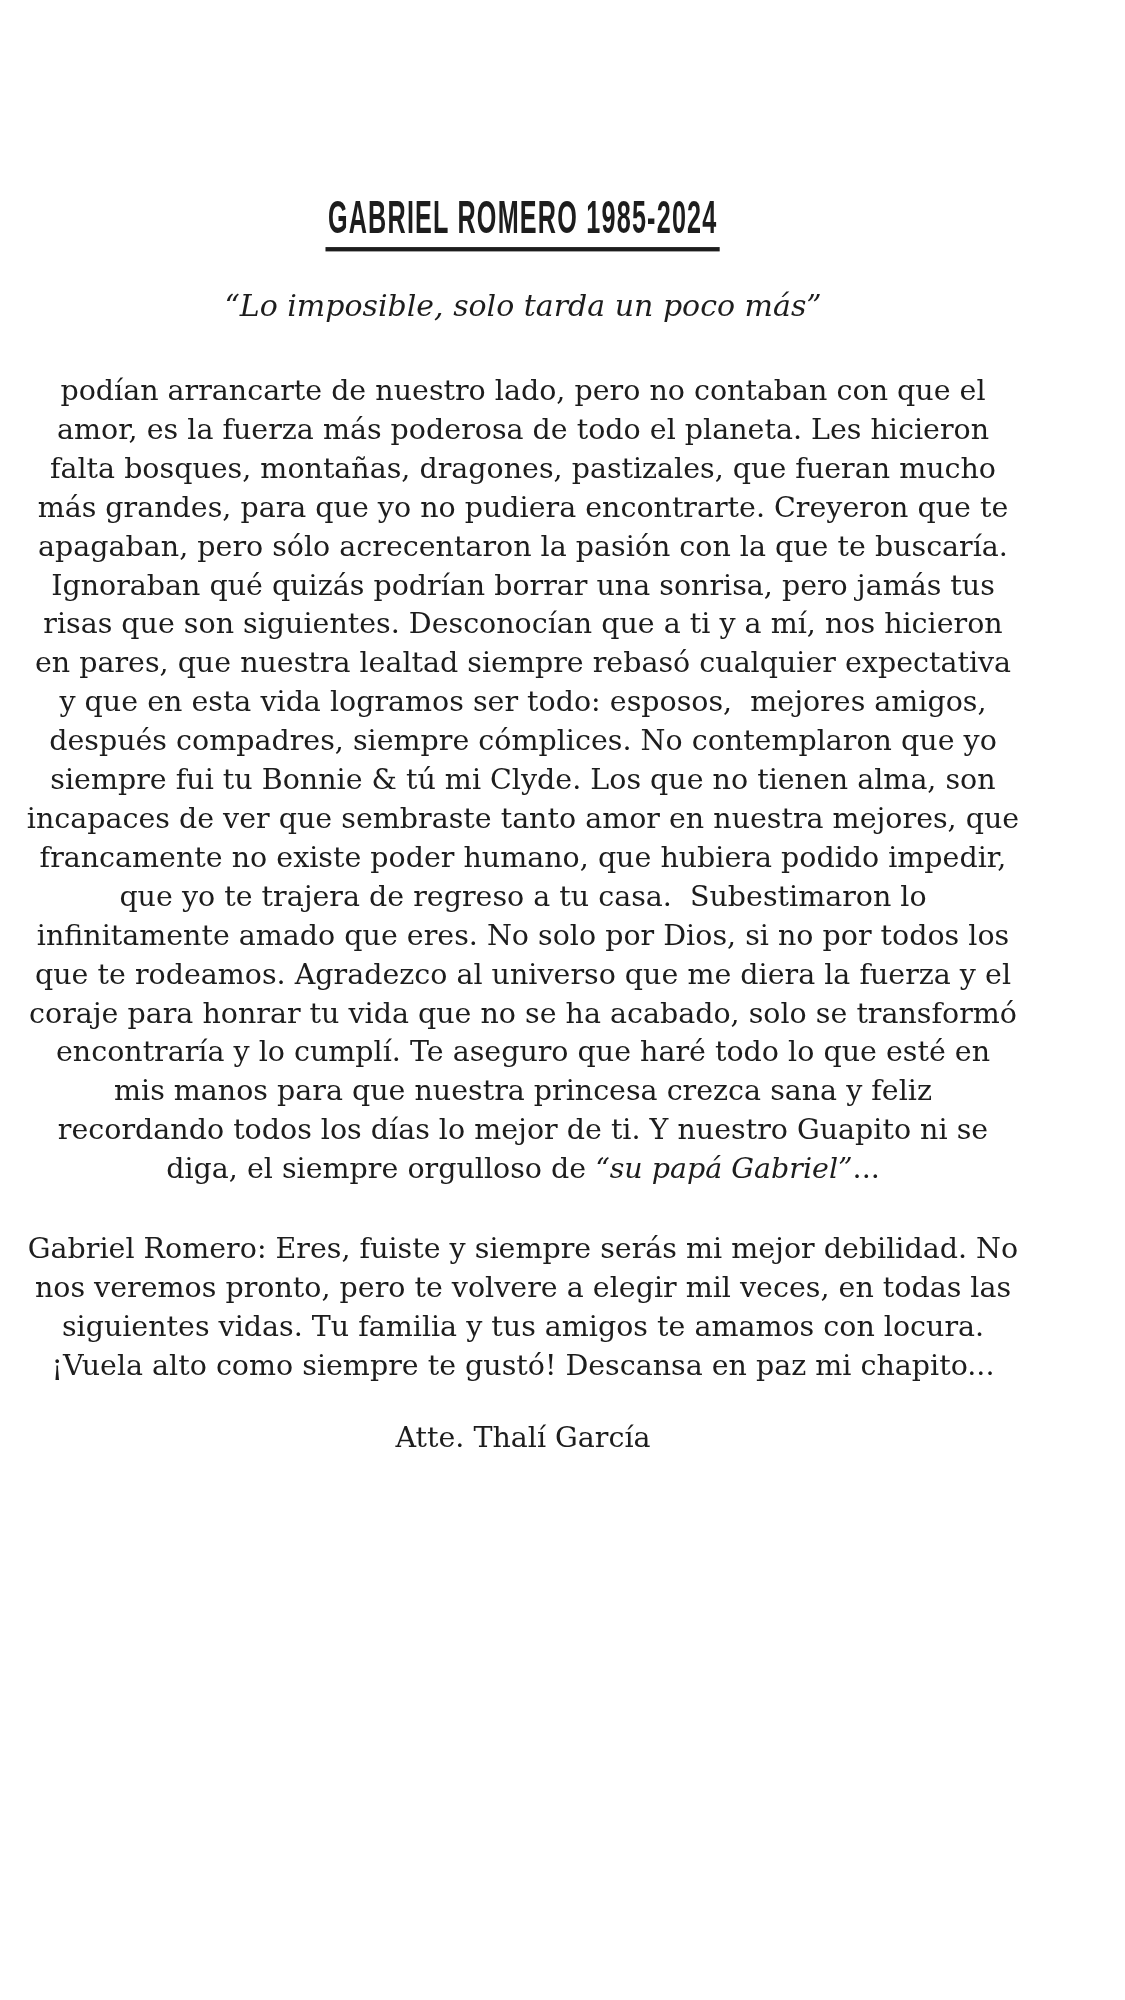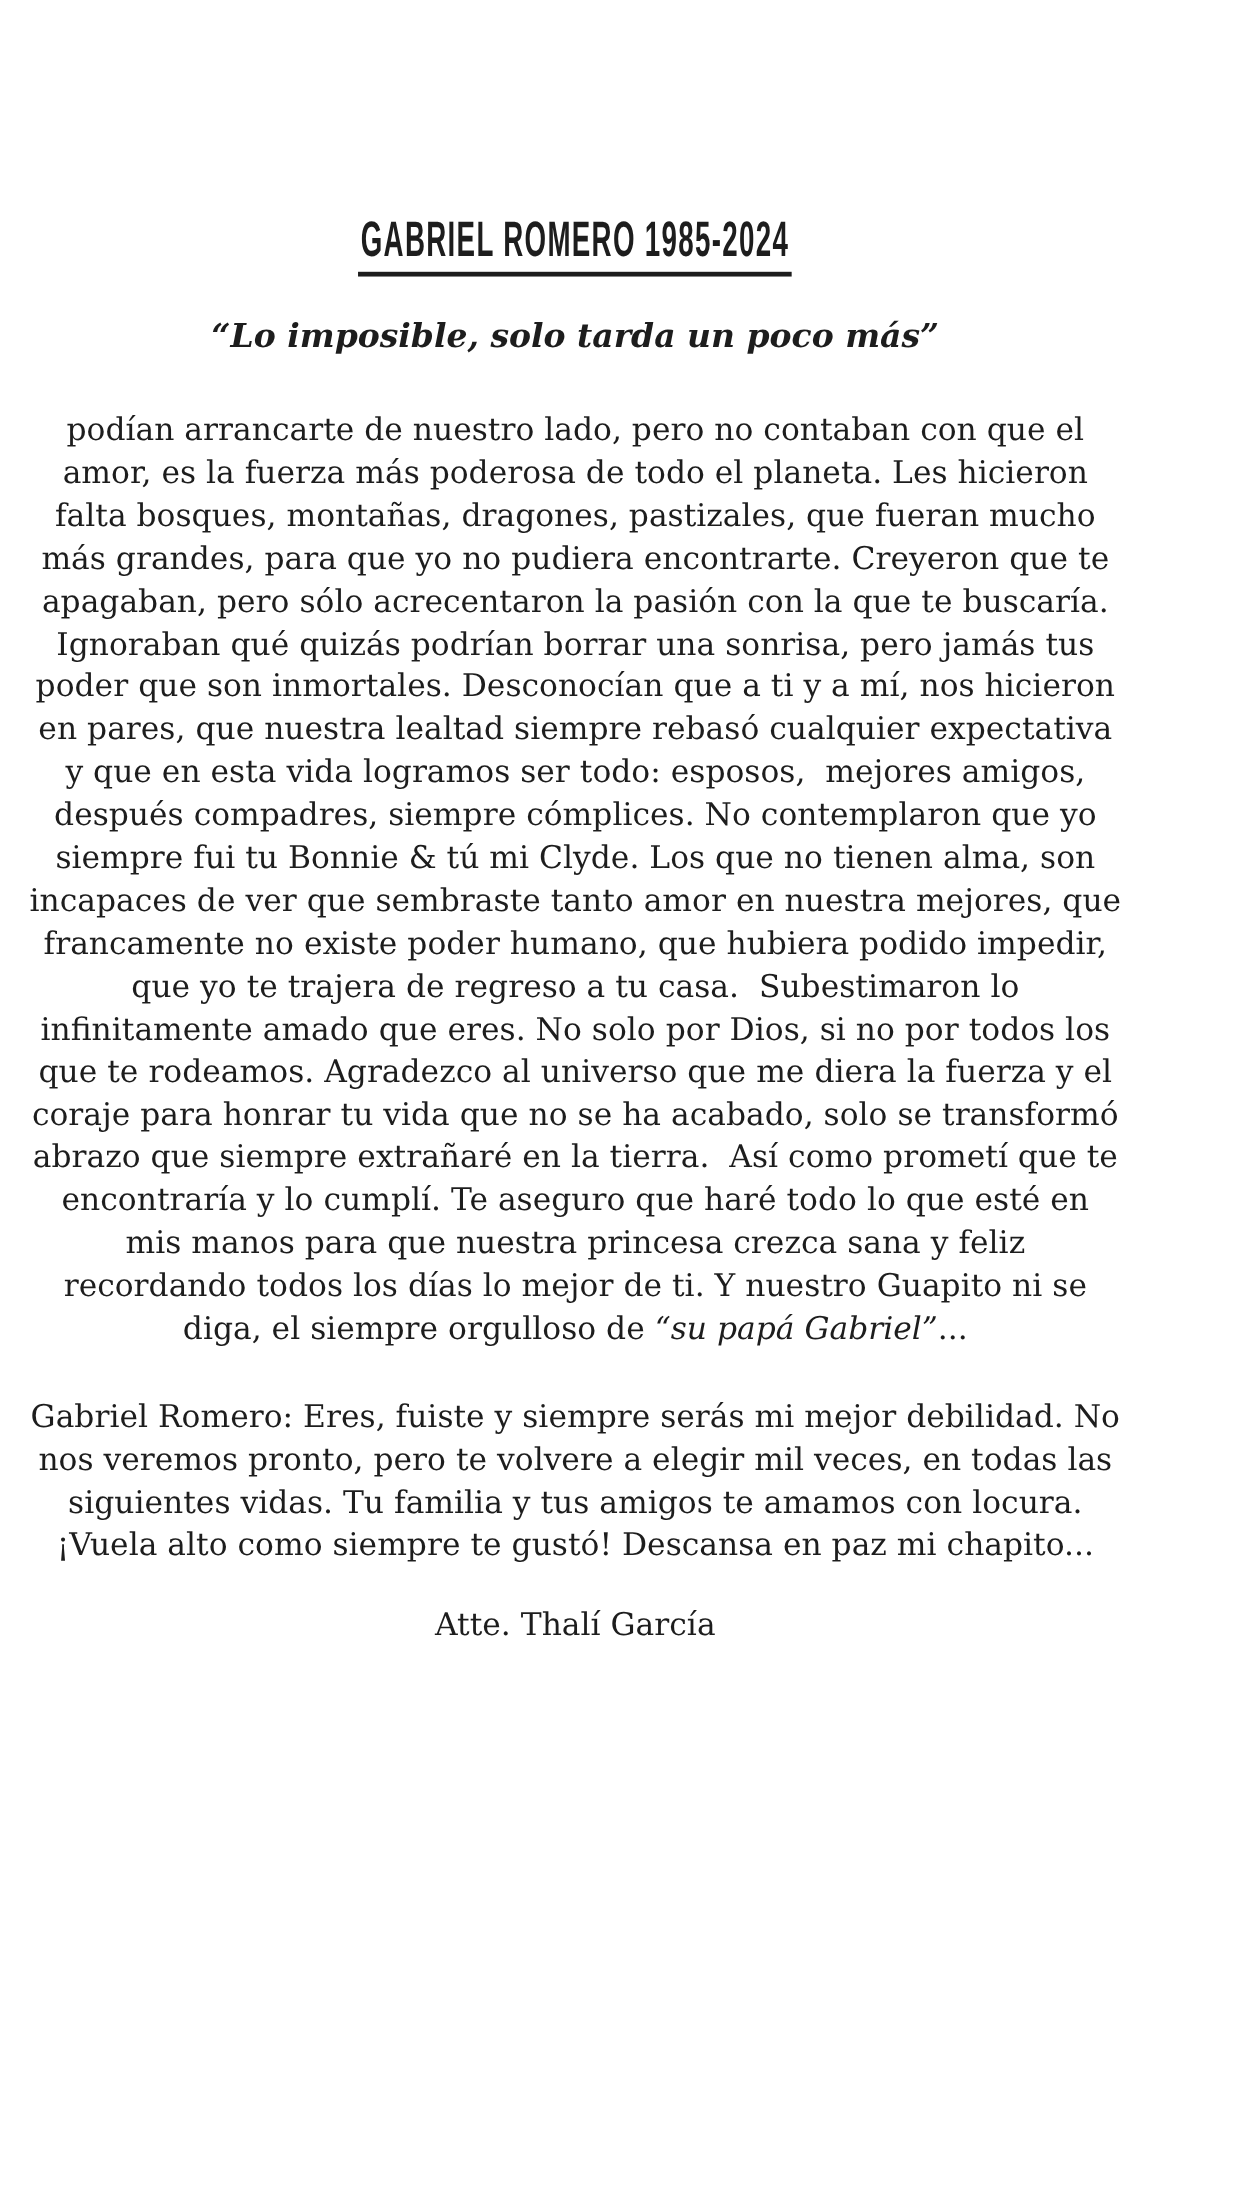--- a/index.html
+++ b/index.html
@@ -35,21 +35,21 @@
     transform: scale(0.60, 1.08);
     transform-origin: center top;
     border-bottom: 4px solid #1d1d1d;
     padding: 0 4px 3px 4px;
     white-space: nowrap;
   }
   .memorial-quote {
     margin-top: 38px;
     font-size: 30px;
     line-height: 40px;
-    font-weight: bold;
+    font-weight: normal;
     font-style: italic;
   }
   .body-text {
     margin-top: 46px;
     font-size: 28.5px;
     line-height: 38.9px;
   }
   .paragraph {
     margin: 0;
   }
@@ -82,32 +82,31 @@
 
     <div class="body-text" id="body-text">
 
     <div class="paragraph">
           <div class="line"><span class="seg-regular">podían arrancarte de nuestro lado, pero no contaban con que el</span></div>
           <div class="line"><span class="seg-regular">amor, es la fuerza más poderosa de todo el planeta. Les hicieron</span></div>
           <div class="line"><span class="seg-regular">falta bosques, montañas, dragones, pastizales, que fueran mucho</span></div>
           <div class="line"><span class="seg-regular">más grandes, para que yo no pudiera encontrarte. Creyeron que te</span></div>
           <div class="line"><span class="seg-regular">apagaban, pero sólo acrecentaron la pasión con la que te buscaría.</span></div>
           <div class="line"><span class="seg-regular">Ignoraban qué quizás podrían borrar una sonrisa, pero jamás tus</span></div>
-          <div class="line"><span class="seg-regular">poder que son inmortales. Desconocían que a ti y a mí, nos hicieron</span></div>
+          <div class="line"><span class="seg-regular">risas que son siguientes. Desconocían que a ti y a mí, nos hicieron</span></div>
           <div class="line"><span class="seg-regular">en pares, que nuestra lealtad siempre rebasó cualquier expectativa</span></div>
           <div class="line"><span class="seg-regular">y que en esta vida logramos ser todo: esposos,  mejores amigos,</span></div>
           <div class="line"><span class="seg-regular">después compadres, siempre cómplices. No contemplaron que yo</span></div>
           <div class="line"><span class="seg-regular">siempre fui tu Bonnie &amp; tú mi Clyde. Los que no tienen alma, son</span></div>
           <div class="line"><span class="seg-regular">incapaces de ver que sembraste tanto amor en nuestra mejores, que</span></div>
           <div class="line"><span class="seg-regular">francamente no existe poder humano, que hubiera podido impedir,</span></div>
           <div class="line"><span class="seg-regular">que yo te trajera de regreso a tu casa.  Subestimaron lo</span></div>
           <div class="line"><span class="seg-regular">infinitamente amado que eres. No solo por Dios, si no por todos los</span></div>
           <div class="line"><span class="seg-regular">que te rodeamos. Agradezco al universo que me diera la fuerza y el</span></div>
           <div class="line"><span class="seg-regular">coraje para honrar tu vida que no se ha acabado, solo se transformó</span></div>
-          <div class="line"><span class="seg-regular">abrazo que siempre extrañaré en la tierra.  Así como prometí que te</span></div>
           <div class="line"><span class="seg-regular">encontraría y lo cumplí. Te aseguro que haré todo lo que esté en</span></div>
           <div class="line"><span class="seg-regular">mis manos para que nuestra princesa crezca sana y feliz</span></div>
           <div class="line"><span class="seg-regular">recordando todos los días lo mejor de ti. Y nuestro Guapito ni se</span></div>
           <div class="line"><span class="seg-regular">diga, el siempre orgulloso de </span><span class="seg-italic">“su papá Gabriel”</span><span class="seg-regular">...</span></div>
         </div>
         <div class="paragraph">
           <div class="line"><span class="seg-regular">Gabriel Romero: Eres, fuiste y siempre serás mi mejor debilidad. No</span></div>
           <div class="line"><span class="seg-regular">nos veremos pronto, pero te volvere a elegir mil veces, en todas las</span></div>
           <div class="line"><span class="seg-regular">siguientes vidas. Tu familia y tus amigos te amamos con locura.</span></div>
           <div class="line"><span class="seg-regular">¡Vuela alto como siempre te gustó! Descansa en paz mi chapito...</span></div>

